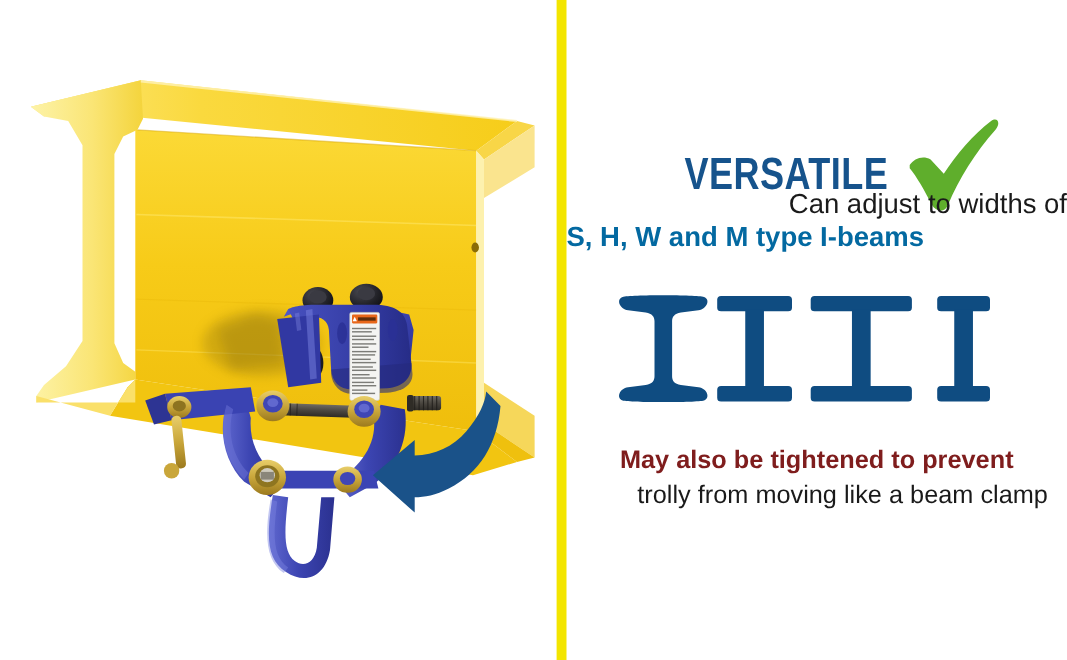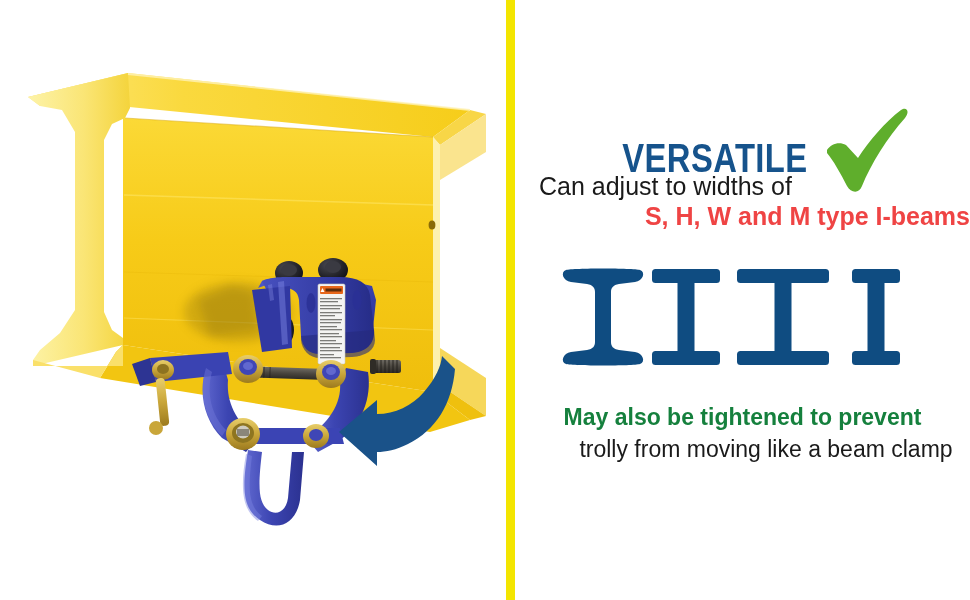--- a/index.html
+++ b/index.html
@@ -57,53 +57,53 @@
     transform-origin: right center;
     white-space: nowrap;
     line-height: 1;
   }
   .check-icon { flex: 0 0 auto; margin-bottom: 12px; }
 
   .sub-line-1 {
     position: absolute;
     left: 0; top: 172px;
     width: 455px;
-    text-align: left;
+    text-align: right;
     font-size: 25px;
     color: #1A1A1A;
     line-height: 1.15;
     white-space: nowrap;
     padding-left: 24px;
   }
   .sub-line-2 {
     position: absolute;
     left: 0; top: 202px;
     width: 455px;
-    text-align: right;
+    text-align: left;
     font-size: 25px;
     font-weight: 700;
-    color: #ef4444;
+    color: #0369a1;
     line-height: 1.15;
     white-space: nowrap;
   }
 
   .beams-row {
     position: absolute;
     left: 0; top: 262px;
     width: 455px; height: 110px;
   }
 
   .foot-line-1 {
     position: absolute;
     left: 0; top: 404px;
     width: 455px;
     text-align: center;
     font-size: 23px;
     font-weight: 700;
-    color: #15803d;
+    color: #7f1d1d;
     line-height: 1.2;
     white-space: nowrap;
   }
   .foot-line-2 {
     position: absolute;
     left: 0; top: 436px;
     width: 502px;
     text-align: center;
     font-size: 23px;
     color: #1A1A1A;

